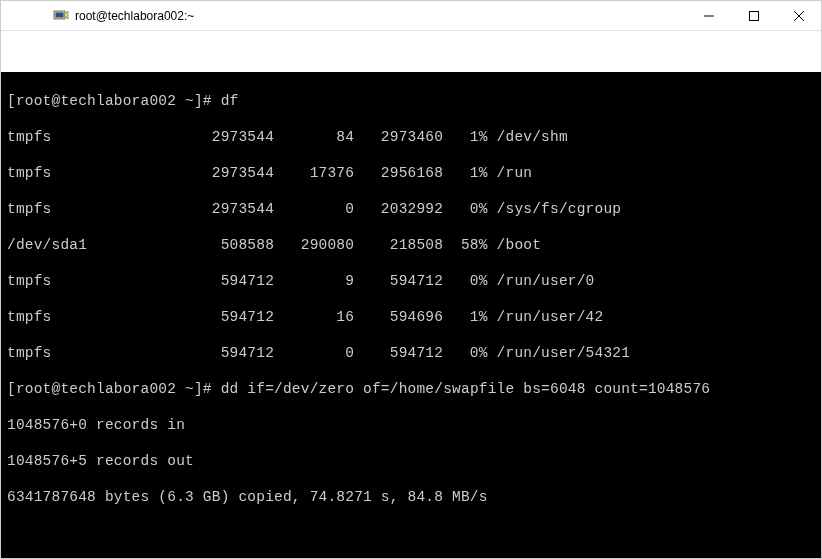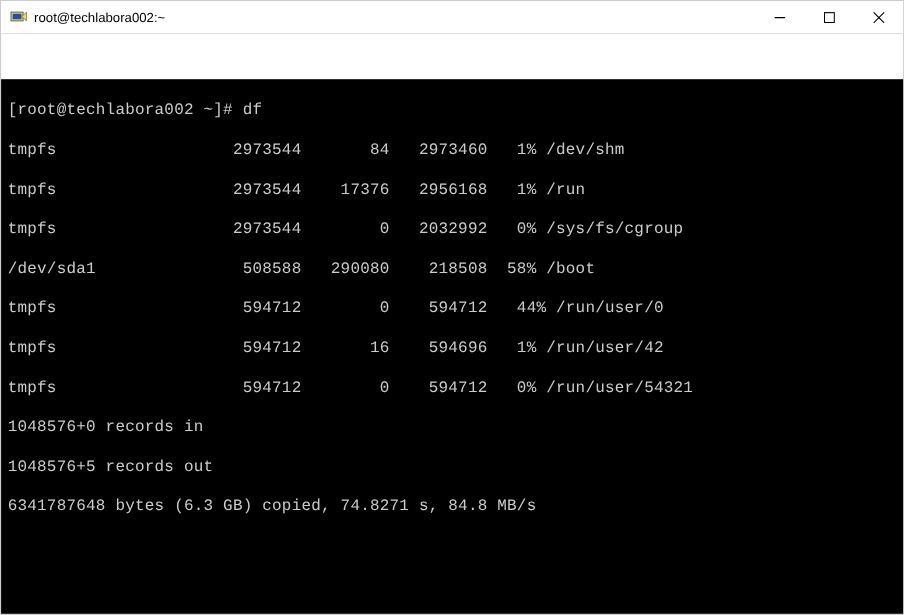--- a/index.html
+++ b/index.html
@@ -17,20 +17,21 @@
     display: flex;
     flex-direction: column;
     border: 1px solid #ccc;
   }
   .titlebar {
     height: 30px;
     background: #fff;
     display: flex;
     align-items: center;
     border-bottom: 1px solid #e0e0e0;
+    padding-left: 44px;
   }
   .titlebar-icon {
     width: 16px;
     height: 16px;
     margin-left: 8px;
     margin-right: 6px;
     display: inline-flex;
     align-items: center;
     justify-content: center;
   }
@@ -102,23 +103,24 @@
       </div>
     </div>
   </div>
 
   <div class="terminal">
 <span class="line"><span class="prompt">[root@techlabora002 ~]#</span> <span class="cmd">df</span></span>
 <span class="line">tmpfs                  2973544       84   2973460   1% /dev/shm</span>
 <span class="line">tmpfs                  2973544    17376   2956168   1% /run</span>
 <span class="line">tmpfs                  2973544        0   2032992   0% /sys/fs/cgroup</span>
 <span class="line">/dev/sda1               508588   290080    218508  58% /boot</span>
-<span class="line">tmpfs                   594712        0    594712   44% /run/user/0</span>
+<span class="line">tmpfs                   594712        9    594712   0% /run/user/0</span>
 <span class="line">tmpfs                   594712       16    594696   1% /run/user/42</span>
 <span class="line">tmpfs                   594712        0    594712   0% /run/user/54321</span>
+<span class="line"><span class="prompt">[root@techlabora002 ~]#</span> <span class="cmd">dd if=/dev/zero of=/home/swapfile bs=6048 count=1048576</span></span>
 <span class="line">1048576+0 records in</span>
 <span class="line">1048576+5 records out</span>
 <span class="line">6341787648 bytes (6.3 GB) copied, 74.8271 s, 84.8 MB/s</span>
 
 
 
 
 
 
 

